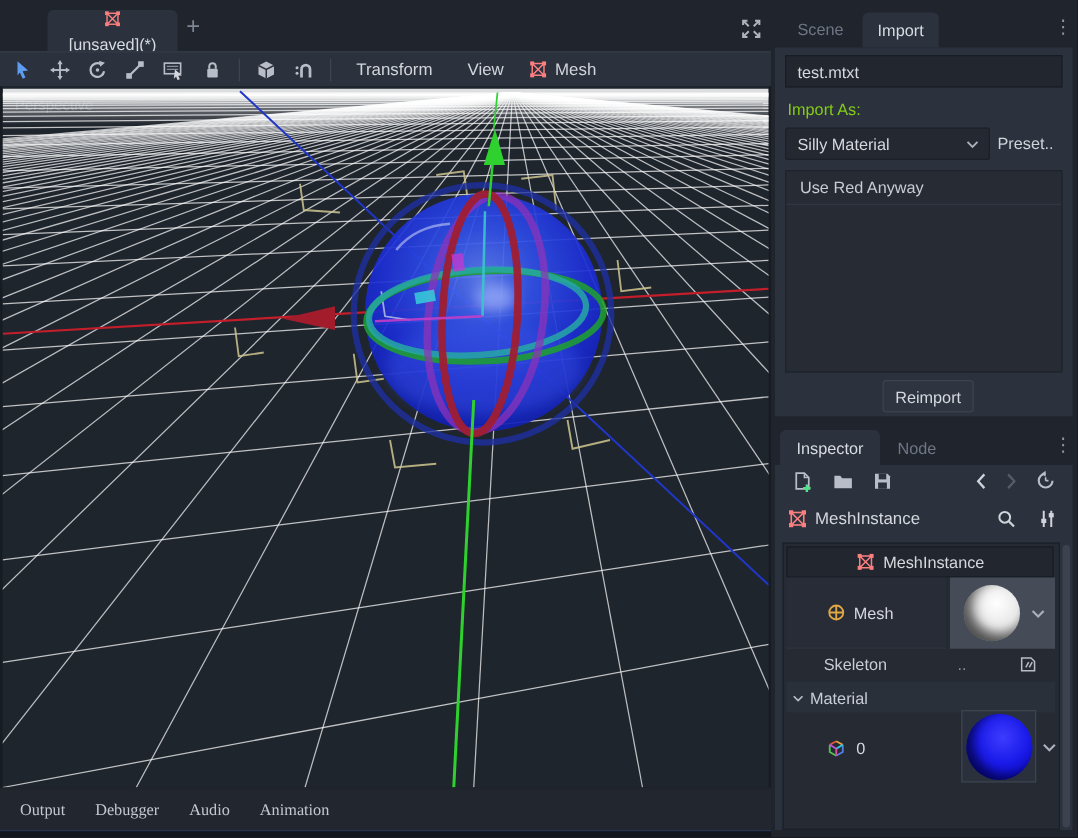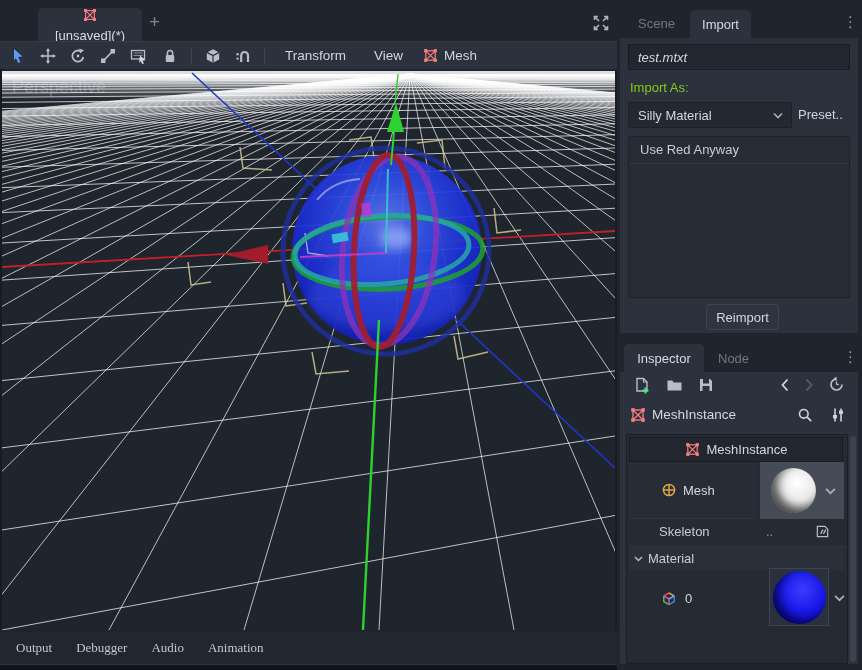--- a/index.html
+++ b/index.html
@@ -19,37 +19,37 @@
 
   .toolbar{left:0;top:41px;width:617px;height:28px;background:#2b313d;display:flex;align-items:center;
            border-top:1px solid #343b47;box-sizing:border-box;}
   .tb-icon{width:16px;height:16px;margin:0 7px;flex:0 0 auto;}
   .tb-sep{width:1px;height:18px;background:#3d4450;margin:0 6px;}
   .menu-label{color:#d2d5db;font-size:13.5px;padding:0 14px;white-space:nowrap;}
   .menu-label.with-icon{display:flex;align-items:center;gap:6px;padding-left:6px;}
 
   .viewport{left:0;top:69px;width:617px;height:561px;background:#1f252d;overflow:hidden;
             border-left:2px solid #171c23;border-right:2px solid #171c23;box-sizing:border-box;}
-  .persp-label{left:10px;top:8px;color:rgba(225,232,240,0.27);font-size:18px;}
+  .persp-label{left:10px;top:8px;color:rgba(225,232,240,0.27);font-size:12px;}
 
   .bottom-bar{left:0;top:632px;width:617px;height:32px;background:#22272f;display:flex;align-items:center;
               gap:12px;padding-left:10px;box-sizing:border-box;font-family:Liberation Serif, serif;}
   .bottom-bar .bp-tab{color:#c3c7cf;padding:3px 6px;font-size:13px;}
   .bottom-strip{left:0;top:664px;width:862px;height:6px;background:#11151c;border-top:1px solid #26344f;}
 
   
   .right-bg{left:617px;top:0;width:245px;height:670px;background:#20252d;}
   .dock-tab-label{font-size:13px;color:#6f7685;}
   .dock-tab-active{background:#2b313d;border-radius:5px 5px 0 0;color:#d8dbe1;display:flex;
                    align-items:center;justify-content:center;}
   .kebab{color:#8d93a0;font-size:15px;line-height:14px;letter-spacing:0;}
 
   .panel{background:#2b313d;}
   .inset{background:#232831;border:1px solid #1b2028;box-sizing:border-box;border-radius:2px;}
-  .inset-bar{background:#21262f;border:1px solid #181d24;box-sizing:border-box;font-style:italic;}
+  .inset-bar{background:#21262f;border:1px solid #181d24;box-sizing:border-box;}
   .import-label{color:#84cc16;}
   .dropdown{display:flex;align-items:center;justify-content:space-between;padding:0 8px 0 9px;}
   .flat-btn{color:#cfd3da;}
   .opt-panel{background:#262b34;border:1px solid #1e232b;box-sizing:border-box;}
   .opt-name{color:#c8ccd4;}
   .opt-value-cell{background:#3a4150;display:flex;align-items:center;gap:8px;padding-left:8px;box-sizing:border-box;}
   .checkbox{width:13px;height:13px;border:1px solid #a6acb8;border-radius:2px;background:transparent;box-sizing:border-box;}
   .push-btn{background:#2e3440;border:1px solid #3d4451;border-radius:3px;color:#d5d8de;
             display:flex;align-items:center;justify-content:center;font-size:13px;}
 

